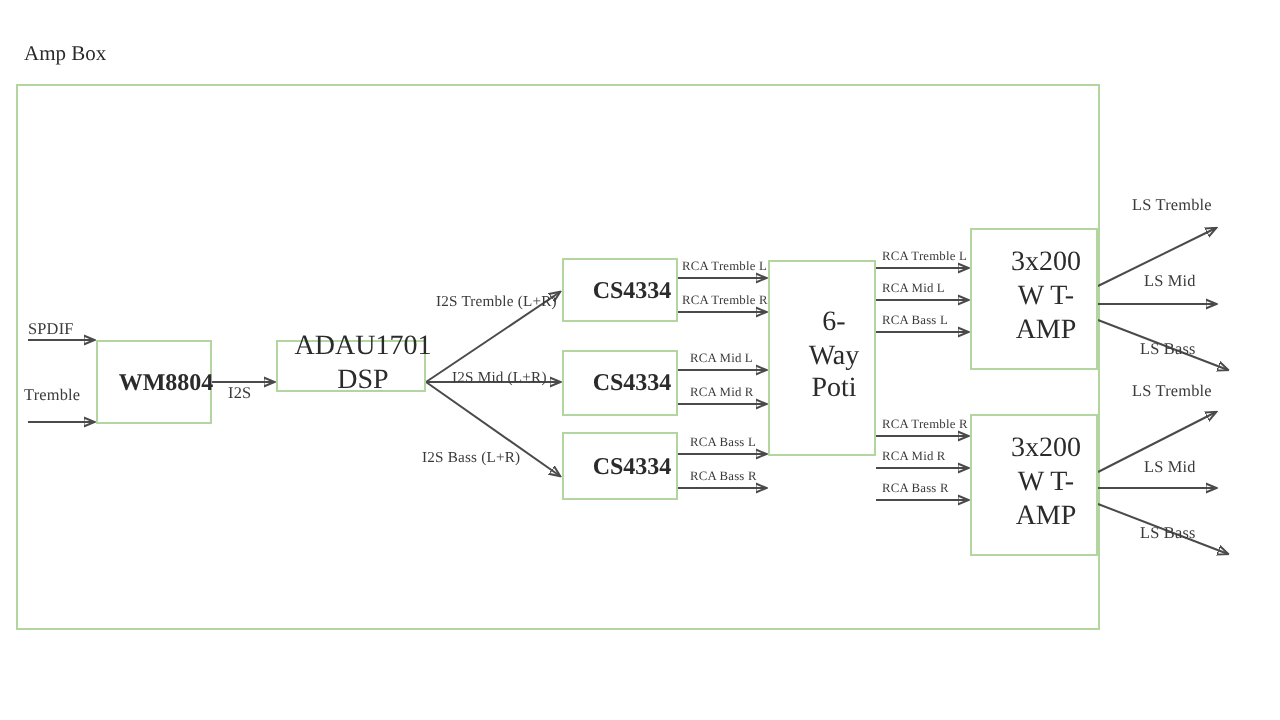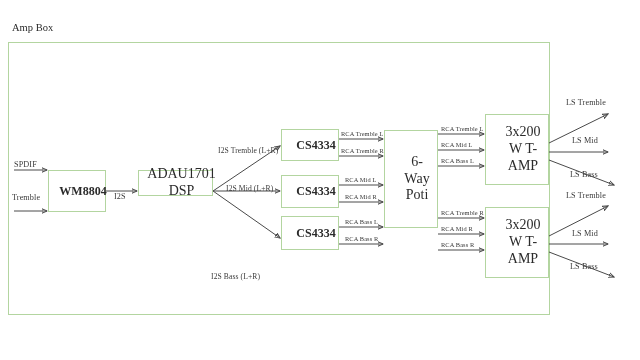--- a/index.html
+++ b/index.html
@@ -127,21 +127,21 @@
   </div>
 
   <div class="edge-label m9" style="left:114px; top:192px;">I2S</div>
 
   <div class="box" style="left:138px; top:170px; width:75px; height:26px;">
     <span class="blk-label med">ADAU1701 DSP</span>
   </div>
 
   <div class="edge-label m8" style="left:218px; top:146px;">I2S Tremble (L+R)</div>
   <div class="edge-label m8" style="left:226px; top:184px;">I2S Mid (L+R)</div>
-  <div class="edge-label m8" style="left:211px; top:224px;margin-top:48px;">I2S Bass (L+R)</div>
+  <div class="edge-label m8" style="left:211px; top:224px;">I2S Bass (L+R)</div>
 
   <div class="box" style="left:281px; top:129px; width:58px; height:32px;">
     <span class="blk-label big">CS4334</span>
   </div>
   <div class="box" style="left:281px; top:175px; width:58px; height:33px;">
     <span class="blk-label big">CS4334</span>
   </div>
   <div class="box" style="left:281px; top:216px; width:58px; height:34px;">
     <span class="blk-label big">CS4334</span>
   </div>

